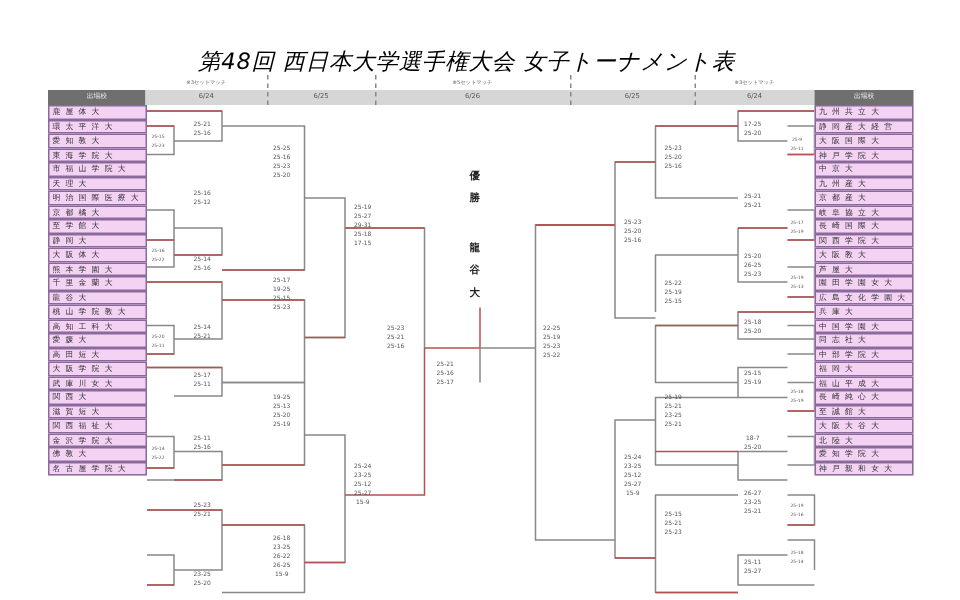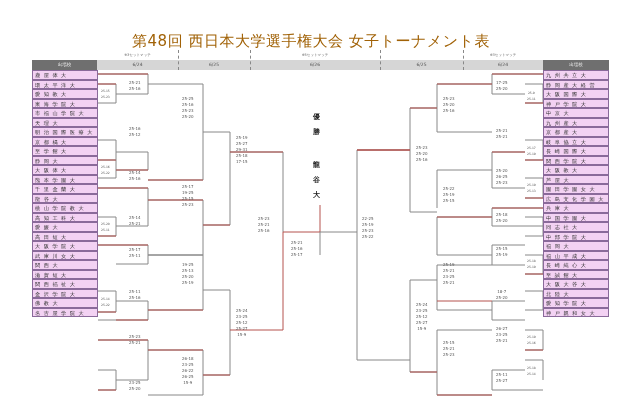--- a/index.html
+++ b/index.html
@@ -1,18 +1,18 @@
 <!DOCTYPE html>
 <html><head>
 <meta charset="utf-8">
 <style>
   html, body { margin:0; padding:0; }
   body { width:640px; height:400px; background:#ffffff; position:relative; overflow:hidden;
          font-family:"DejaVu Sans", sans-serif; color:#333; }
-  .title { position:absolute; left:0; top:32px; width:622px; text-align:center; font-size:15px; color:#a16207; letter-spacing:0.5px; }
+  .title { position:absolute; left:0; top:32px; width:622px; text-align:center; font-size:15px; color:#000000; letter-spacing:0.5px;font-style:italic; }
   .hdr-row { position:absolute; top:60px; height:10px; background:#d6d6d6; font-size:4.5px; color:#555; text-align:center; line-height:10px; }
   .hdr-dark { position:absolute; top:60px; height:10px; background:#6f6f6f; color:#eee; font-size:4.5px; text-align:center; line-height:10px; }
   .match-note { position:absolute; top:53px; font-size:3.5px; color:#666; text-align:center; }
   .vdash { position:absolute; top:50px; width:0; height:20px; border-left:1px dashed #888; }
   .team { position:absolute; height:9.5px; background:#f3d2f3; border:1px solid #8a6a9a; box-sizing:border-box;
           font-size:5.2px; color:#333; line-height:8px; padding:0 2px; letter-spacing:3.5px; text-align:justify; white-space:nowrap; overflow:hidden; }
   .left-team { left:32px; width:66px; }
   .right-team { left:543px; width:66px; }
   svg.bracket { position:absolute; left:0; top:0; }
   .score { position:absolute; font-size:4px; color:#555; line-height:6px; white-space:pre; text-align:center; }

